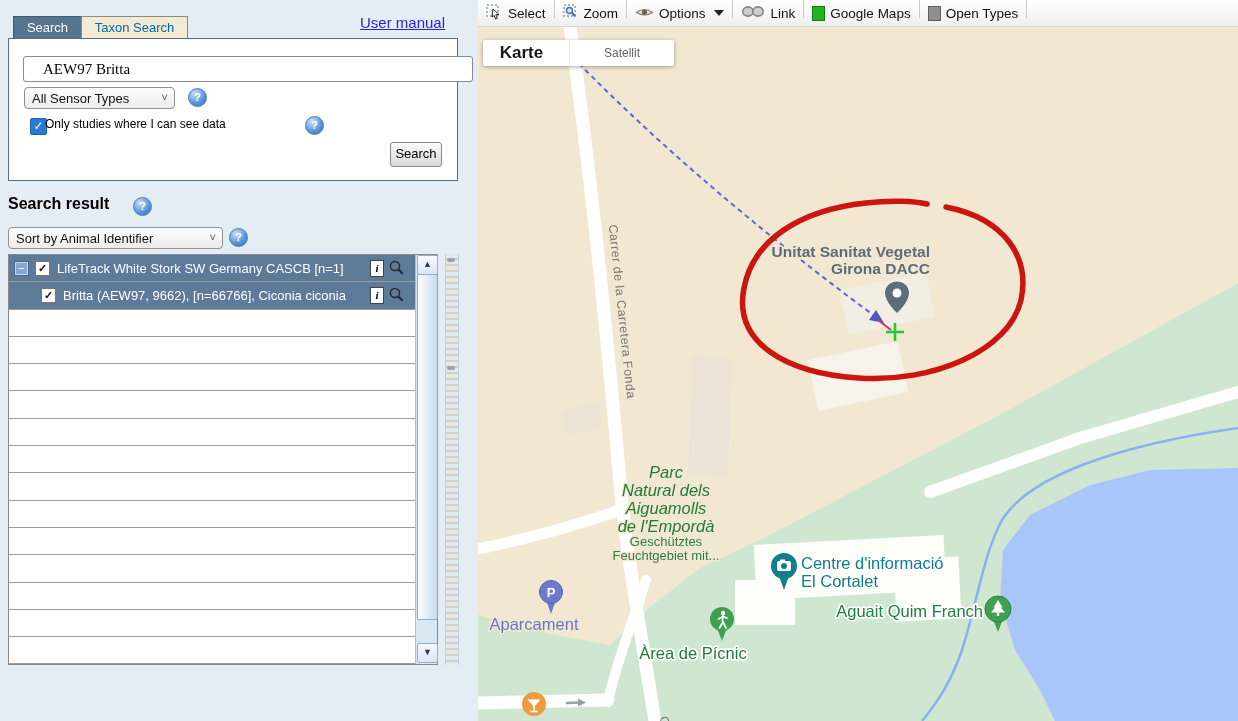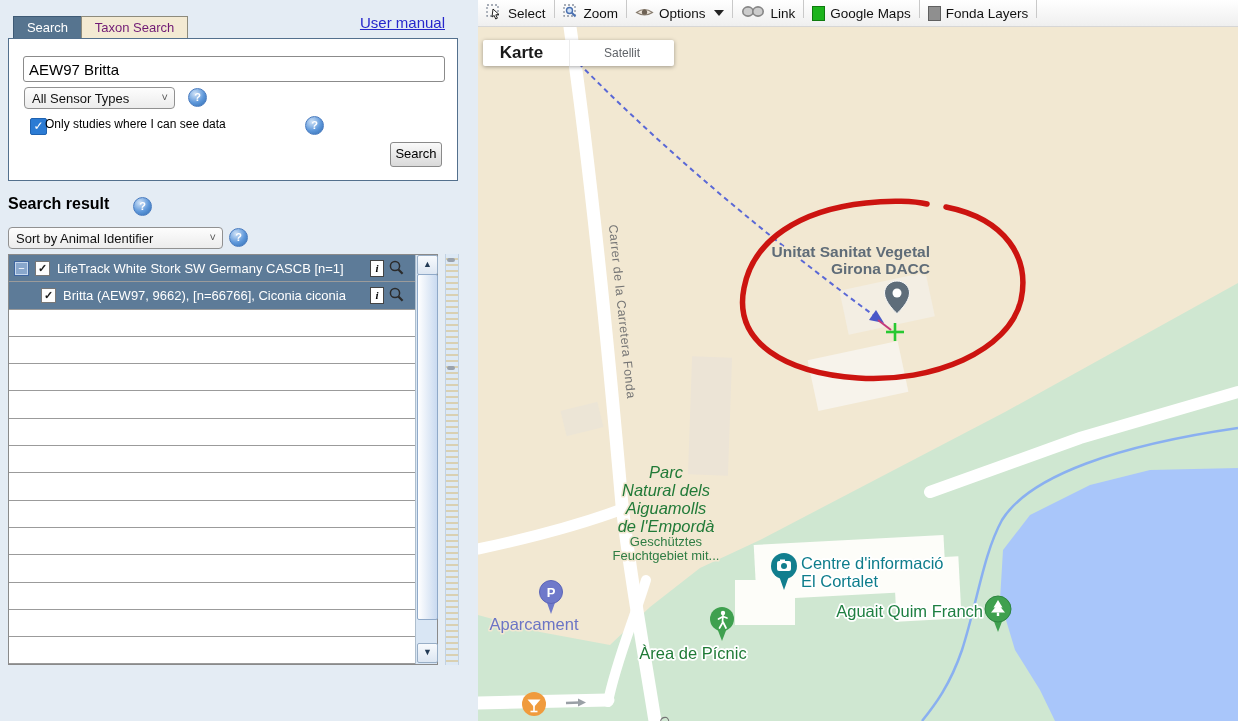--- a/index.html
+++ b/index.html
@@ -4,26 +4,26 @@
 <style>
   html,body{margin:0;padding:0;}
   body{width:1238px;height:721px;overflow:hidden;background:#e4ecf4;
        font-family:"Liberation Sans",sans-serif;position:relative;}
   .abs{position:absolute;}
 
   
   #left-panel{left:0;top:0;width:478px;height:721px;}
   .tab{top:16px;height:21px;line-height:21px;font-size:13px;text-align:center;cursor:pointer;}
   #tab-search{left:13px;width:67px;background:#56748f;color:#fff;border:1px solid #3e5a75;}
-  #tab-taxon{left:81px;width:105px;background:#f3ead3;color:#701a75;border:1px solid #8d8b7c;}
+  #tab-taxon{left:81px;width:105px;background:#f3ead3;color:#0369a1;border:1px solid #8d8b7c;}
   #user-manual{left:350px;top:14px;width:95px;text-align:right;font-size:15px;
                color:#2626cc;text-decoration:underline;cursor:pointer;}
   #search-box{left:8px;top:38px;width:448px;height:141px;background:#fff;border:1px solid #53708d;}
   #search-input{left:14px;top:17px;width:410px;height:22px;border:1px solid #8b8b8b;border-radius:3px;
-                font-size:15px;padding:1px 5px;font-family:Liberation Sans, sans-serif;}
+                font-size:15px;padding:1px 19px;font-family:Liberation Serif, serif;}
   .fake-select{height:20px;border:1px solid #919191;border-radius:4px;font-size:13px;
                background:linear-gradient(#fdfdfd,#ececec);display:flex;align-items:center;
                padding:0 20px 0 7px;cursor:pointer;color:#111;}
   .fake-select .chev{position:absolute;right:6px;top:3px;color:#555;font-size:11px;}
   #sensor-select{left:15px;top:48px;width:122px;text-align:center;}
   .help{width:17px;height:17px;border-radius:50%;border:1px solid #4a7cc0;
         background:radial-gradient(circle at 35% 28%,#cfe2f7,#5d97da 55%,#2f6cb0);
         color:#fff;font-size:11px;font-weight:bold;text-align:center;line-height:17px;cursor:pointer;}
   #help-sensor{left:179px;top:49px;}
   #chk-only{left:21px;top:79px;width:15px;height:15px;background:#2b7bd4;border:1px solid #1f62b0;
@@ -202,21 +202,21 @@
       <span>Link</span>
     </div>
     <div class="tsep"></div>
     <div class="titem">
       <span class="sq" style="background:#1db41d;border:1px solid #0f7a0f"></span>
       <span>Google Maps</span>
     </div>
     <div class="tsep"></div>
     <div class="titem">
       <span class="sq" style="background:#8f8f8f;border:1px solid #5f5f5f"></span>
-      <span>Fonda Layers</span>
+      <span>Open Types</span>
     </div>
     <div class="tsep"></div>
   </div>
 
   <div id="viewport" class="abs">
     <svg width="760" height="694" viewBox="478 27 760 694">
 
       <rect x="478" y="27" width="760" height="694" fill="#f2e8d2"></rect>
       <polygon points="478,615 540,632 610,645 650,607 700,568 760,540 1005,412 1238,283 1238,721 478,721" fill="#cfe7d1"></polygon>
       <polygon points="1238,468 1150,470 1090,485 1030,515 1003,550 1000,600 1015,650 1040,690 1055,721 1238,721" fill="#a9c6fa"></polygon>

